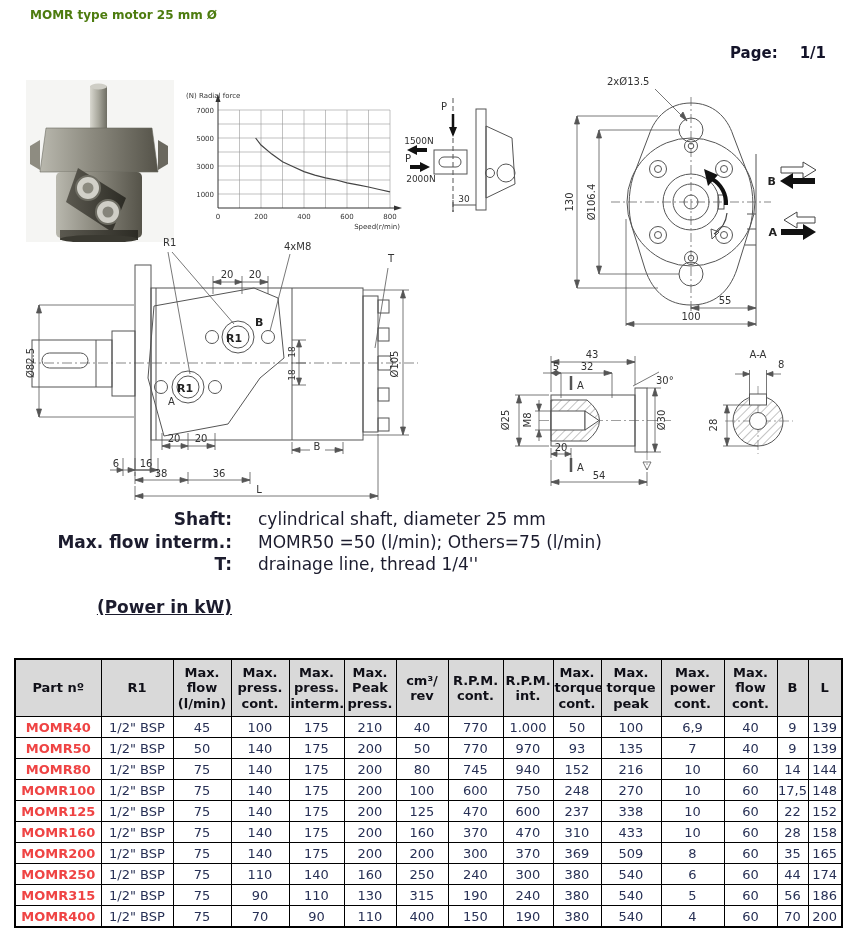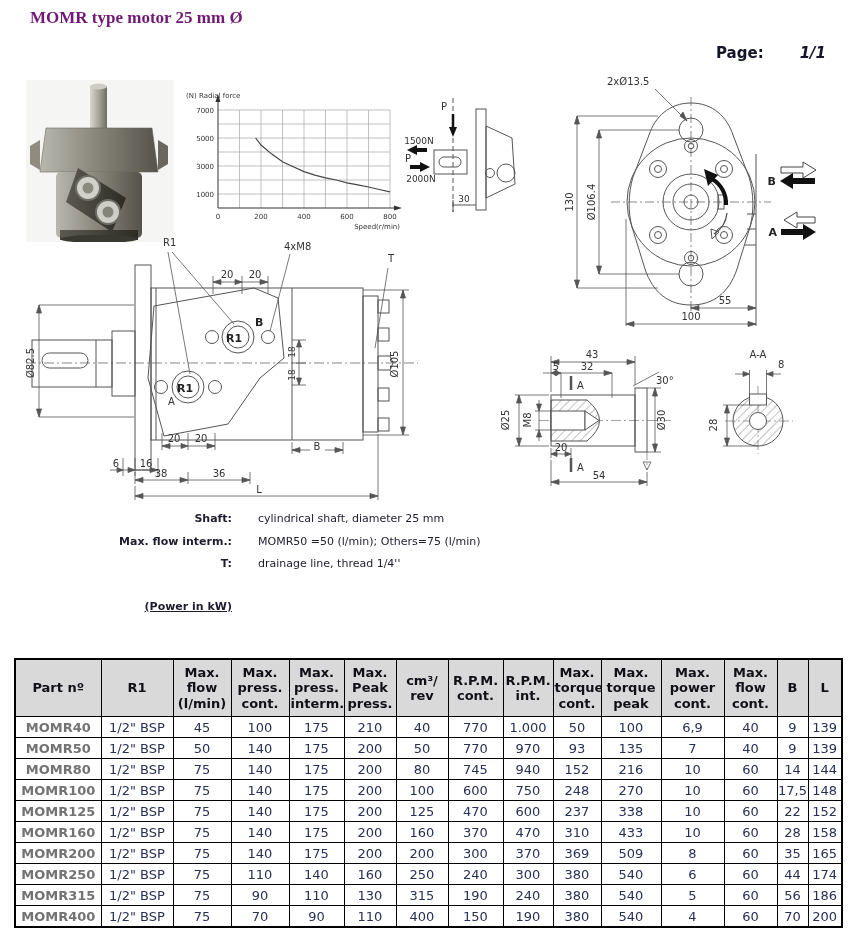--- a/index.html
+++ b/index.html
@@ -1,36 +1,36 @@
 <!DOCTYPE html>
 <html><head>
 <meta charset="utf-8">
 <style>
   html,body{margin:0;padding:0;background:#fff;}
   #page{position:relative;width:854px;height:934px;background:#fff;
         font-family:"DejaVu Sans",sans-serif;color:#111;overflow:hidden;}
   .abs{position:absolute;}
-  #title{left:30px;top:8px;font-size:17px;font-weight:bold;color:#701a75;font-family:Liberation Serif, serif;}
+  #title{left:30px;top:8px;font-size:12px;font-weight:bold;color:#4d7c0f;}
   #pagebox{right:28px;top:44px;font-size:15px;font-weight:bold;color:#14142a;}
-  #pagebox .num{margin-left:36px;font-style:italic;}
+  #pagebox .num{margin-left:22px;}
   
-  #specs{left:40px;top:508px;font-size:11px;color:#1c1c2e;}
+  #specs{left:40px;top:508px;font-size:17px;color:#1c1c2e;}
   .spec-row{display:flex;line-height:22.5px;}
   .spec-label{width:192px;text-align:right;font-weight:bold;white-space:pre;}
   .spec-value{margin-left:26px;white-space:pre;}
   .gap-top{margin-top:20px;text-decoration:underline;}
   
   #tablewrap{left:14px;top:658px;}
   table{border-collapse:collapse;table-layout:fixed;width:827px;border:2px solid #000;}
   th,td{border:1px solid #000;text-align:center;vertical-align:middle;
         font-family:"DejaVu Sans",sans-serif;overflow:hidden;}
   th{background:#d9d9d9;font-weight:bold;font-size:13px;line-height:1.18;
      white-space:pre-line;height:56px;padding:0 1px;color:#101018;}
   td{font-size:13px;height:20px;padding:0;color:#273055;}
-  td.part{font-weight:bold;color:#737373;}
+  td.part{font-weight:bold;color:#ef4444;}
   
   svg text{font-family:"DejaVu Sans",sans-serif;}
   .dim{font-size:9px;fill:#333;}
   .dim2{font-size:10px;fill:#333;}
   .blbl{font-size:11px;font-weight:bold;fill:#222;}
   .ctick{font-size:7px;fill:#333;}
 </style>
 </head>
 <body>
 

